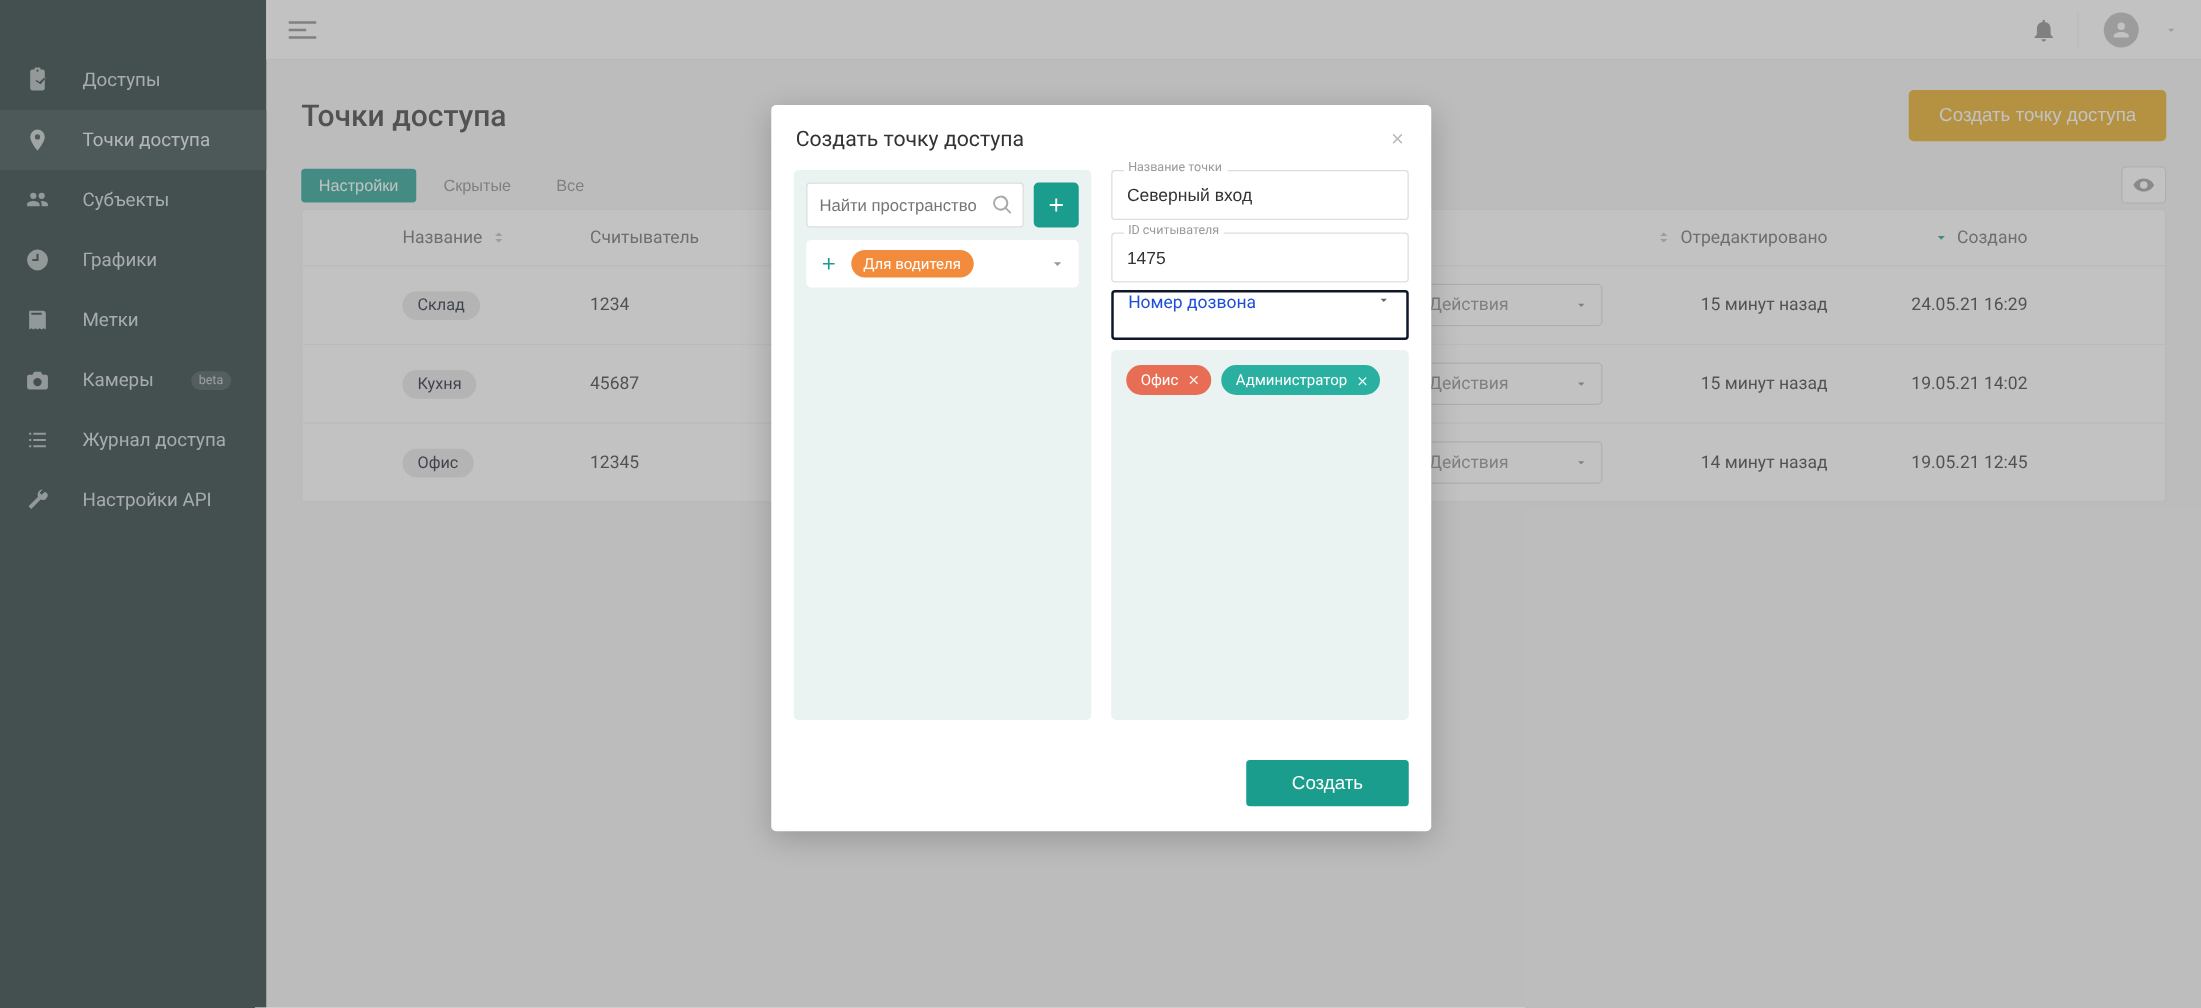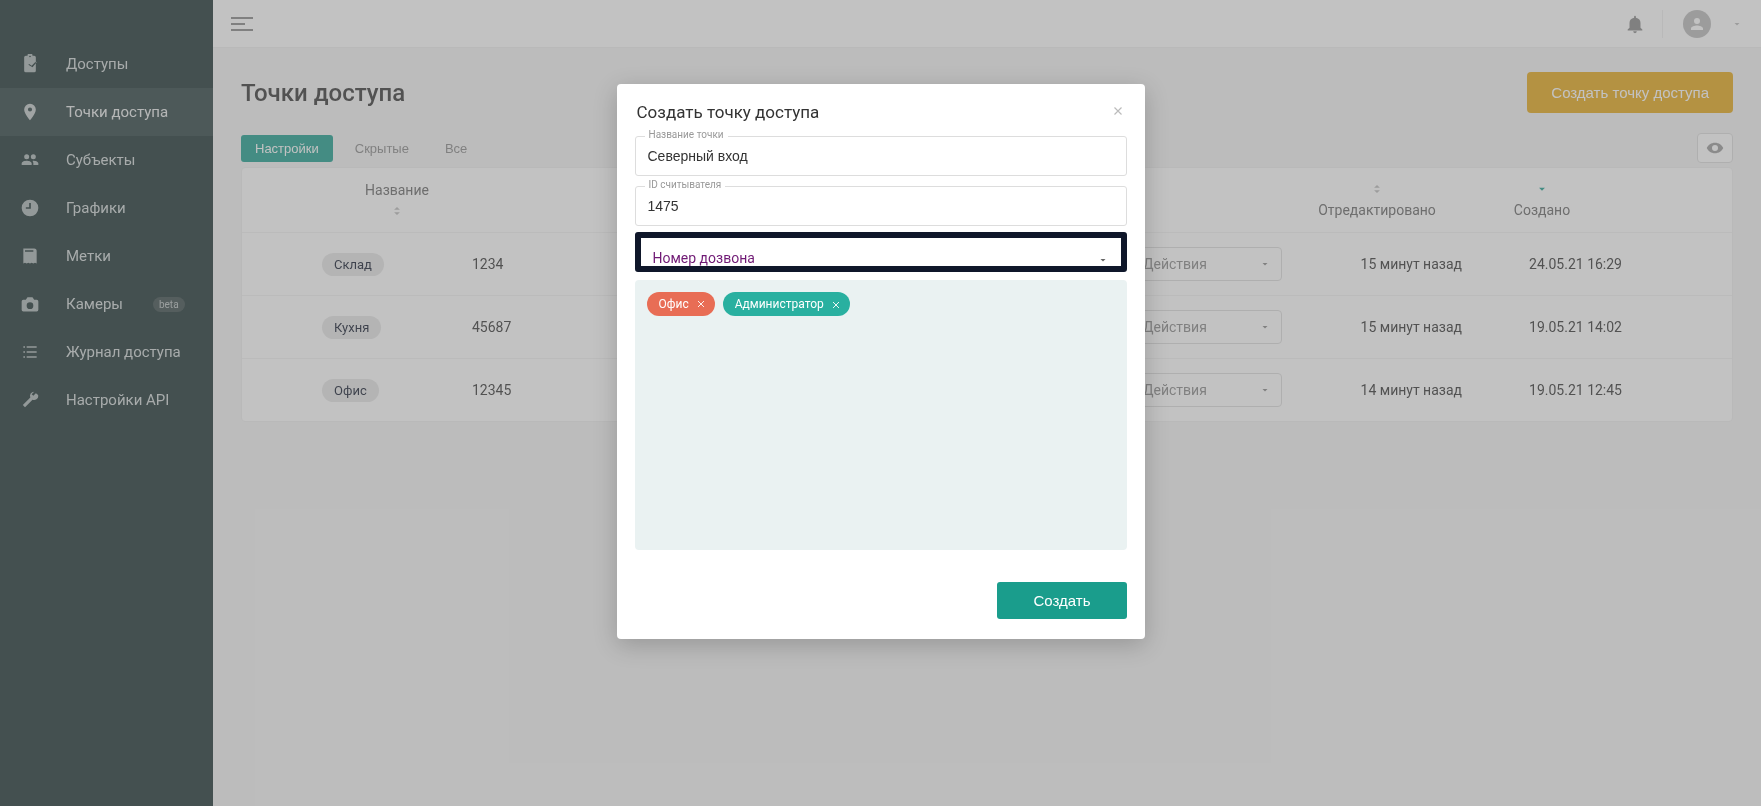--- a/index.html
+++ b/index.html
@@ -119,21 +119,21 @@
     border-radius:4px;
   }
   .thead, .trow {
     display:grid;
     grid-template-columns: 70px 150px 560px 100px 160px 170px 160px 120px;
     align-items:center;
     padding: 14px 10px;
   }
   .thead { color:#666; font-size:14px; }
   .trow { border-top:1px solid #f2f2f2; }
-  .th { display:flex; align-items:center; gap:6px;flex-direction:column;}
+  .th { display:flex; align-items:center; gap:6px;}
   .th svg { width:14px;height:14px;fill:#bbb;}
   .th.sort-active svg { fill:#1a9d8c; }
   .dot-ind { width:8px;height:8px;border-radius:50%;background:#d8c843; margin-left:14px;}
   .tag-chip {
     display:inline-block;
     background:#e6e6e6;
     color:#0f172a;
     padding:4px 12px;
     border-radius:14px;
     font-size:13px;
@@ -207,22 +207,22 @@
     position:relative;
   }
   .field-label{
     position:absolute; top:-7px; left:10px; background:#fff; padding:0 4px;
     font-size:10px; color:#999;
   }
   .field-input{
     width:100%; height:40px; border:1px solid #ddd; border-radius:3px; padding:0 12px; font-size:14px; color:#333; background:#fff;
   }
   .select-box{
-    width:100%; height:40px; border:6px solid #0f172a; border-radius:3px; padding:0 12px;
-    display:flex;align-items:flex-end;justify-content:space-between;color:#701a75;background:#fff;cursor:pointer;margin-top:6px;
+    width:100%; height:40px; border:2px solid #0f172a; border-radius:3px; padding:0 12px;
+    display:flex;align-items:flex-start;justify-content:space-between;color:#1d4ed8;background:#fff;cursor:pointer;margin-top:6px;
   }
   .select-box svg{width:12px;height:12px;fill:#666;}
   .tags-panel{
     background:#eaf2f2; border-radius:4px; padding:12px; flex:1; margin-top:8px; min-height:270px;
     display:flex; gap:8px; align-content:flex-start; flex-wrap:wrap;
   }
   .chip {
     display:inline-flex; align-items:center; gap:6px;
     color:#fff; font-size:12px; padding:5px 8px 5px 12px; border-radius:14px;
   }
@@ -447,20 +447,46 @@
     <div class="modal-head">
       <div class="modal-title">Создать точку доступа</div>
       <button class="modal-close">
         <svg viewBox="0 0 24 24">
             <path d="M18 6L6 18M6 6l12 12" stroke="#bbb" stroke-width="2" fill="none"></path>
           </svg>
       </button>
     </div>
     <div class="modal-body">
 
+      <div class="mcol">
+        <div class="panel">
+          <div class="row">
+            <div class="space-search">
+              <input placeholder="Найти пространство" style="">
+              <svg class="s-icon" viewBox="0 0 24 24">
+                  <path d="M10 2a8 8 0 1 0 5 14.3l5 5 1.4-1.4-5-5A8 8 0 0 0 10 2zm0 2a6 6 0 1 1-6 6 6 6 0 0 1 6-6z"></path>
+                </svg>
+            </div>
+            <button class="plus-btn">
+              <svg viewBox="0 0 24 24">
+                  <path d="M11 5h2v6h6v2h-6v6h-2v-6H5v-2h6z"></path>
+                </svg>
+            </button>
+          </div>
+          <div class="space-item">
+            <svg class="mini-plus" viewBox="0 0 24 24">
+                <path d="M11 5h2v6h6v2h-6v6h-2v-6H5v-2h6z"></path>
+              </svg>
+            <span class="chip-orange">Для водителя</span>
+            <svg class="chevd" viewBox="0 0 24 24">
+                <path d="M7 10l5 5 5-5z"></path>
+              </svg>
+          </div>
+        </div>
+      </div>
 
       <div class="mcol">
         <div class="field-box">
           <span class="field-label">Название точки</span>
           <input class="field-input" value="Северный вход" style="">
         </div>
         <div class="field-box" style="margin-top:10px;">
           <span class="field-label">ID считывателя</span>
           <input class="field-input" value="1475" style="">
         </div>

